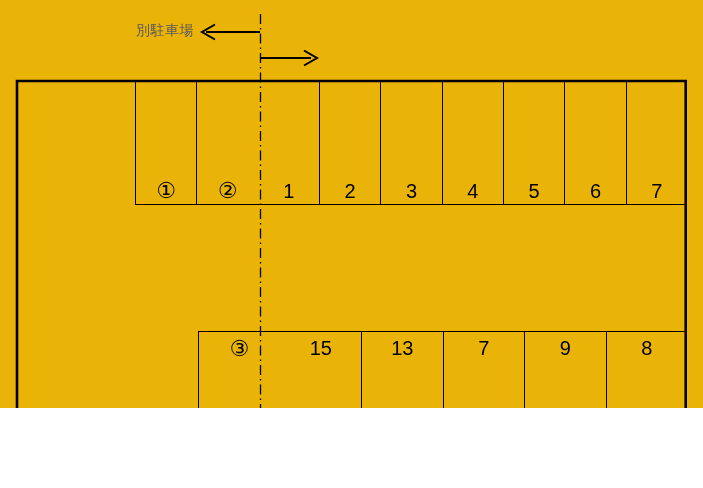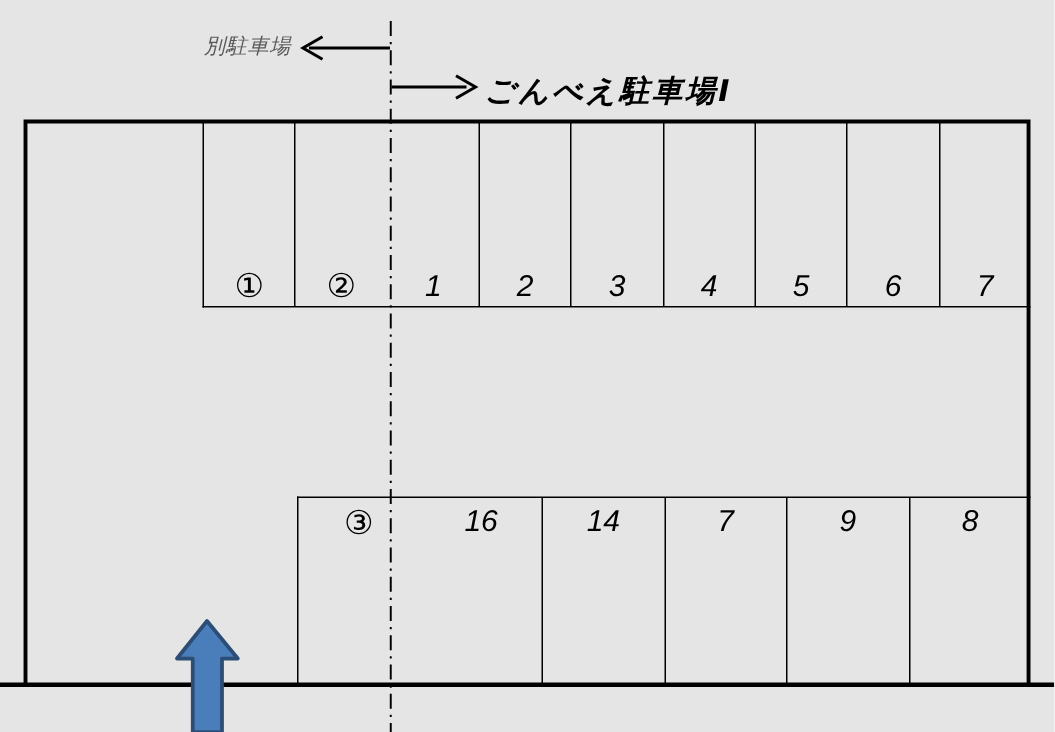--- a/index.html
+++ b/index.html
@@ -1,23 +1,22 @@
 <!DOCTYPE html>
 <html><head>
 <meta charset="utf-8">
 <style>
   html, body { margin: 0; padding: 0; background: #ffffff; }
   .canvas {
     position: relative;
     width: 703px;
-    height: 488px;
-    background: #e5e5e5;
+    height: 408px;
+    background: #eab308;
     overflow: hidden;
     font-family: "Liberation Sans", "DejaVu Sans", sans-serif;
-    font-style: italic;
   }
   .lines-layer {
     position: absolute;
     left: 0; top: 0;
     width: 703px; height: 488px;
     z-index: 3;
     pointer-events: none;
   }
   .row {
     position: absolute;
@@ -78,21 +77,20 @@
     white-space: nowrap;
   }
 </style>
 </head>
 <body>
 
 <div class="canvas">
 
   <div class="other-lot-label">別駐車場</div>
 
-  <div class="lot-title">ごんべえ駐車場Ⅰ</div>
 
   <div class="row top">
       <div class="stall">
         <span class="stall-label circled">①</span>
       </div>
       <div class="stall no-right-border">
         <span class="stall-label circled">②</span>
       </div>
       <div class="stall">
         <span class="stall-label">1</span>
@@ -115,24 +113,24 @@
       <div class="stall">
         <span class="stall-label">7</span>
       </div>
     </div>
 
   <div class="row bottom">
       <div class="stall no-right-border">
         <span class="stall-label circled">③</span>
       </div>
       <div class="stall">
-        <span class="stall-label">16</span>
+        <span class="stall-label">15</span>
       </div>
       <div class="stall">
-        <span class="stall-label">14</span>
+        <span class="stall-label">13</span>
       </div>
       <div class="stall">
         <span class="stall-label">7</span>
       </div>
       <div class="stall">
         <span class="stall-label">9</span>
       </div>
       <div class="stall">
         <span class="stall-label">8</span>
       </div>

